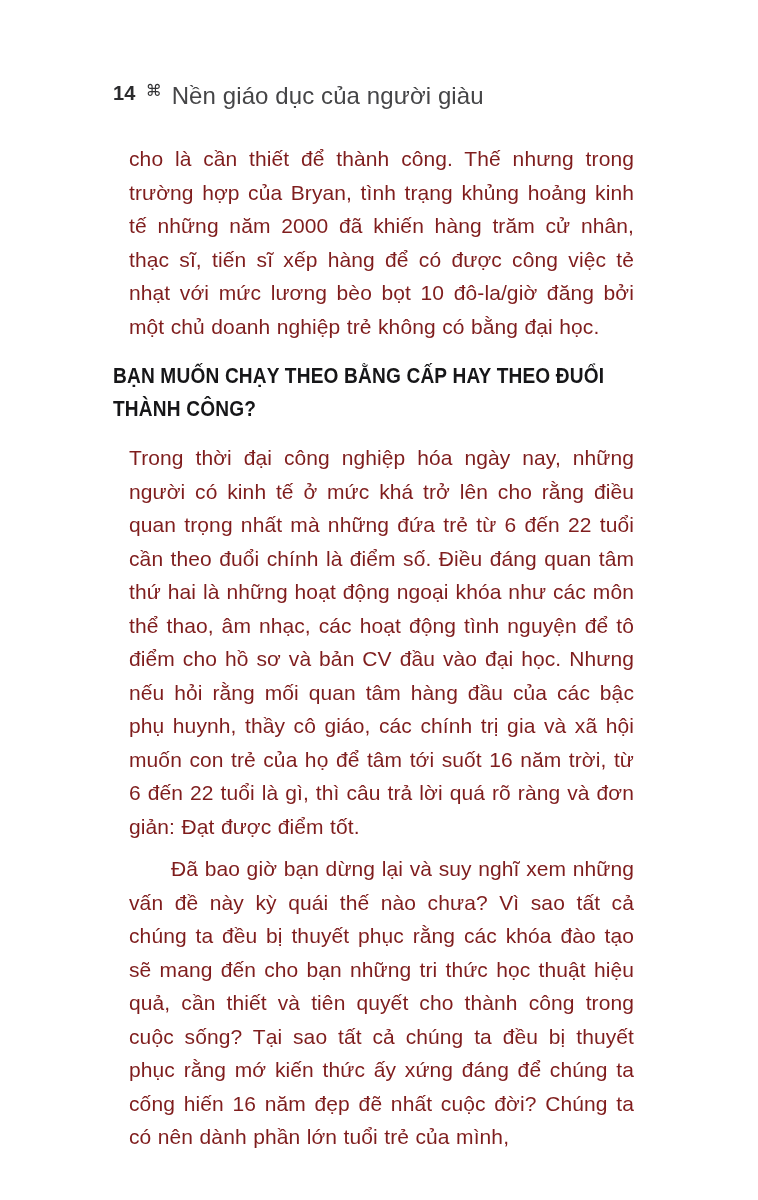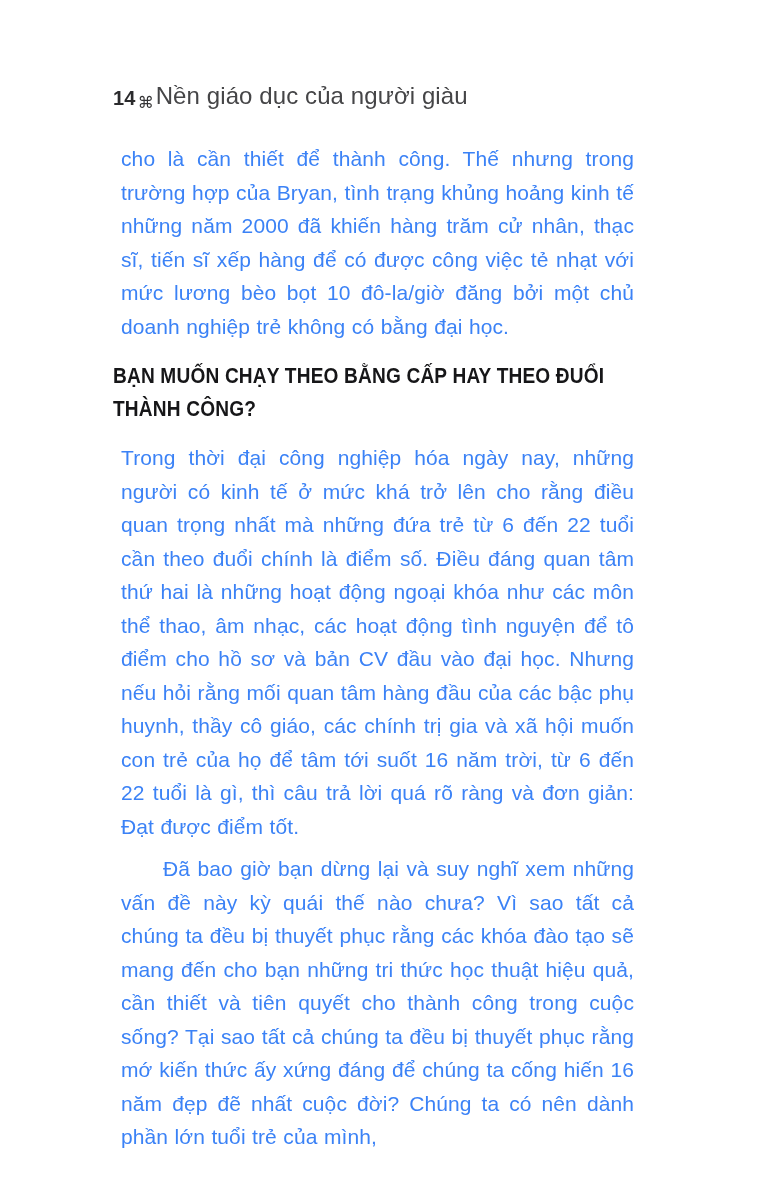--- a/index.html
+++ b/index.html
@@ -13,22 +13,22 @@
     height: 1200px;
     background: #ffffff;
     overflow: hidden;
     font-family: "Liberation Sans", "DejaVu Sans", sans-serif;
   }
   .page-header {
     position: absolute;
     left: 113px;
     top: 82px;
     display: flex;
-    align-items: flex-end;
-    gap: 2px;
+    align-items: flex-start;
+    gap: 10px;
     white-space: nowrap;
   }
   .page-number {
     font-size: 20px;
     font-weight: 700;
     color: #2b2b2d;
     letter-spacing: 0.2px;
   }
   .ornament {
     font-size: 16px;
@@ -43,26 +43,26 @@
     color: #454547;
     letter-spacing: 0.1px;
   }
   .page-body {
     position: absolute;
     left: 113px;
     top: 142px;
     width: 521px;
   }
   .body-para {
-    margin: 0 0 9px 8px;
+    margin: 0 0 9px 16px;
     font-size: 21px;
     line-height: 33.5px;
     text-align: justify;
     text-justify: inter-word;
-    color: #3b82f6;
+    color: #7f1d1d;
     letter-spacing: 0.1px;
     word-spacing: 0.5px;
   }
   .body-para.indented {
     text-indent: 42px;
   }
   .section-heading {
     width: 600px;
     margin: 16px 0 16px 0;
     transform: scaleX(0.868);

